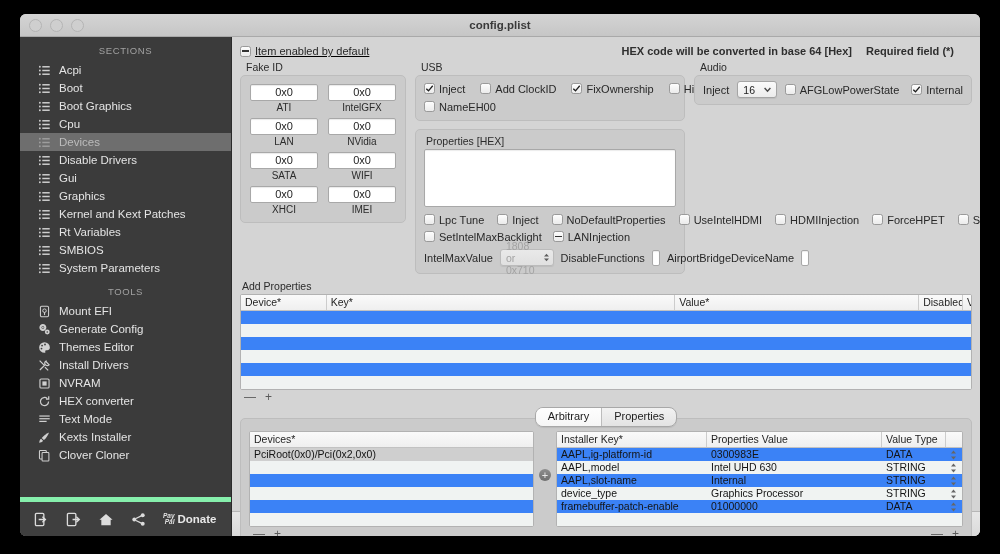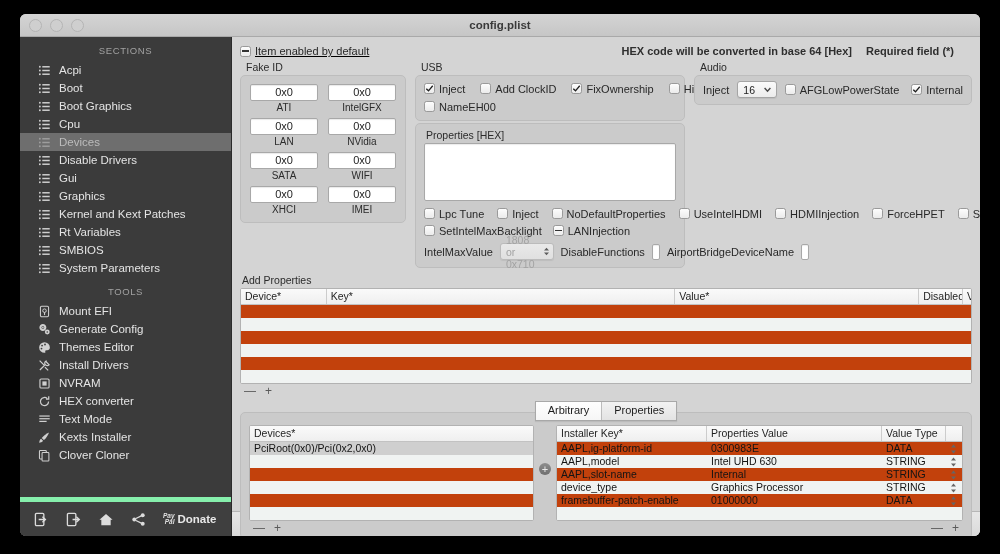--- a/index.html
+++ b/index.html
@@ -234,21 +234,21 @@
     border-radius: 2px;
     font-size: 11px;
     color: #1d1d1d;
     text-align: center;
     line-height: 15px;
     box-shadow: inset 0 1px 1px rgba(0,0,0,0.09);
   }
   .fid-name { font-size: 10px; color: #2b2b2b; margin-top: 1px; }
 
   
-  .midcol { flex: 1; min-width: 0; display: flex; flex-direction: column; }
+  .midcol { flex: 1; min-width: 0; display: flex; flex-direction: column; gap: 6px; }
   .usb-box { padding: 5px 8px 6px 8px; }
   .usb-line { display: flex; align-items: center; gap: 15px; height: 15px; }
   .usb-line.second { gap: 15px; margin-top: 3px;}
 
   .props-box { padding: 5px 8px 7px 8px; }
   .hex-area {
     box-sizing: border-box;
     width: 100%;
     height: 58px;
     background: #fff;
@@ -324,21 +324,21 @@
     overflow: hidden;
     white-space: nowrap;
   }
   .th:last-child { border-right: none; }
   .tr {
     display: flex;
     height: 13px;
     font-size: 10.5px;
     color: #141414;
   }
-  .tr.odd { background: #c2410c; }
+  .tr.odd { background: #3b82f6; }
   .tr.even { background: #f0f3f2; }
   .td {
     padding: 0 4px;
     line-height: 13px;
     box-sizing: border-box;
     overflow: hidden;
     white-space: nowrap;
   }
   .plusminus {
     display: flex;
@@ -356,21 +356,21 @@
   .tabs-wrap {
     display: flex;
     justify-content: center;
     margin-top: 4px;
     position: relative;
     z-index: 2;
   }
   .tabs {
     display: inline-flex;
     border: 1px solid #a8a8a8;
-    border-radius: 0;
+    border-radius: 8px;
     overflow: hidden;
     background: linear-gradient(to bottom,#f2f2f2,#e3e3e3);
     box-shadow: 0 1px 1px rgba(0,0,0,0.08);
   }
   .tab {
     font-size: 11px;
     color: #1c1c1c;
     padding: 2px 12px 3px 12px;
     line-height: 13px;
   }

